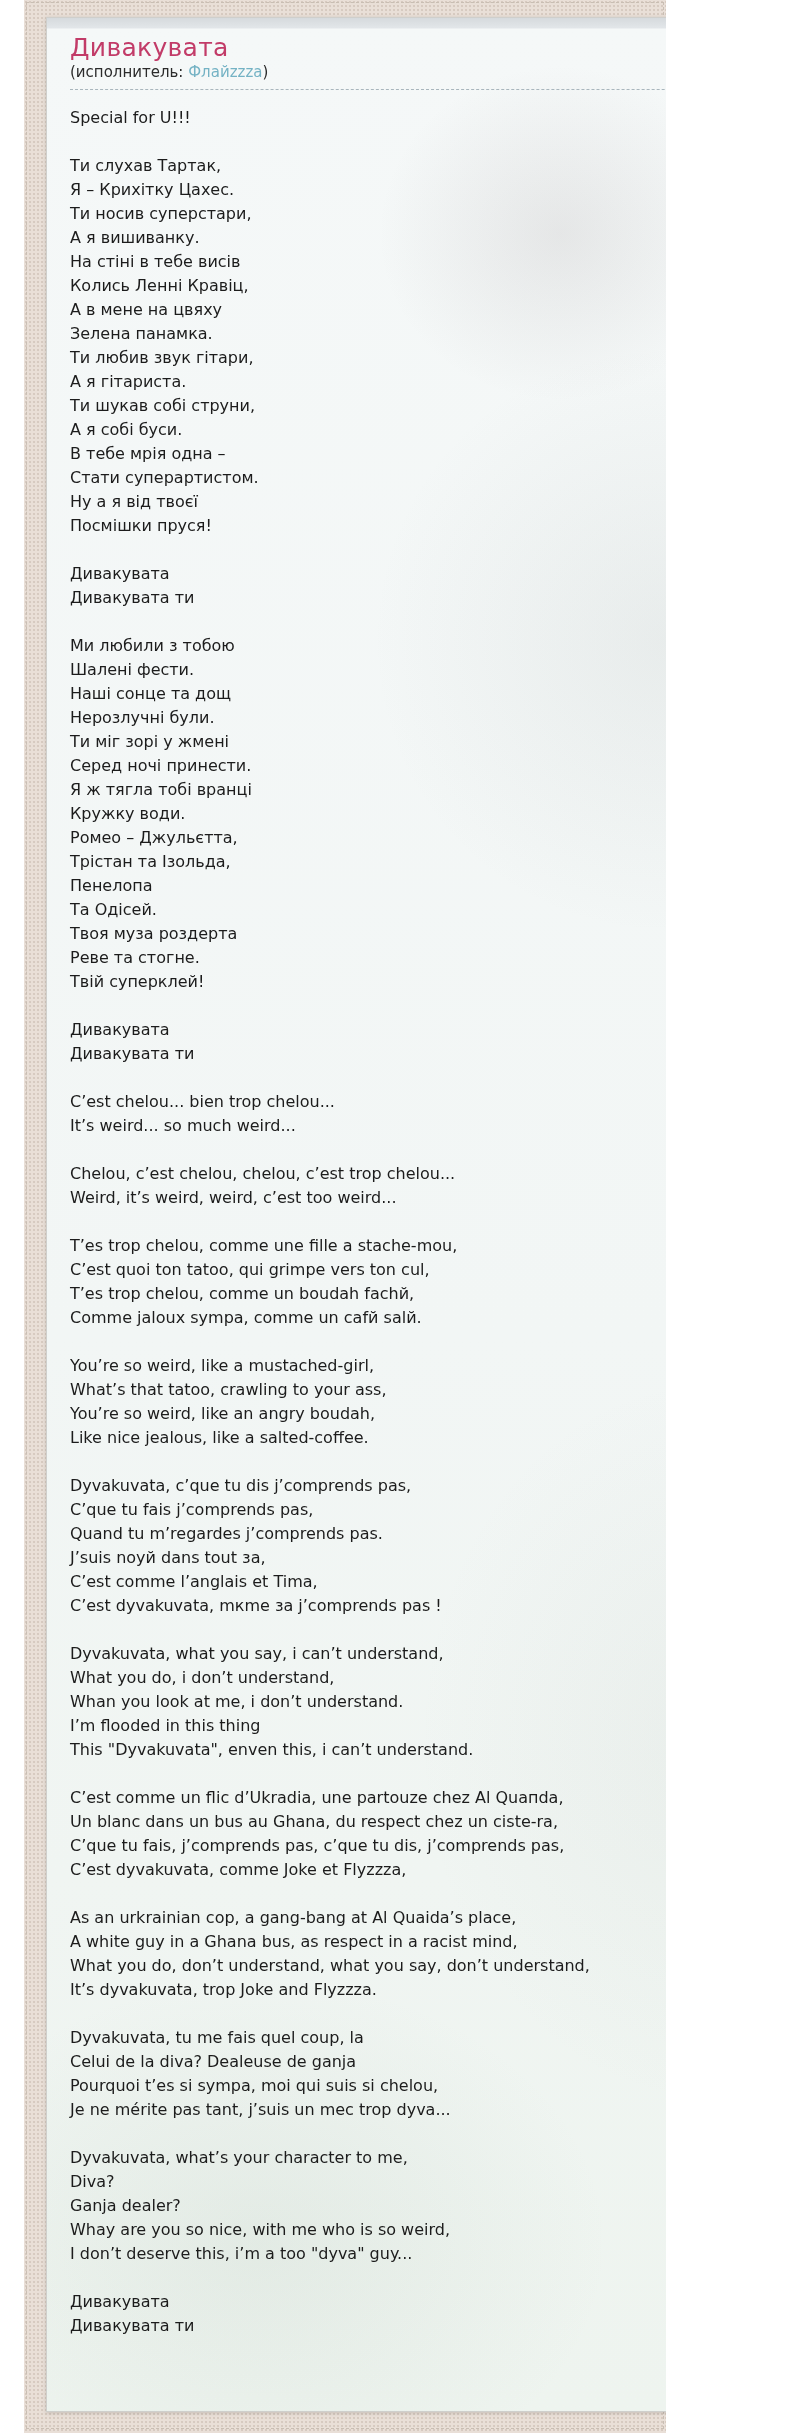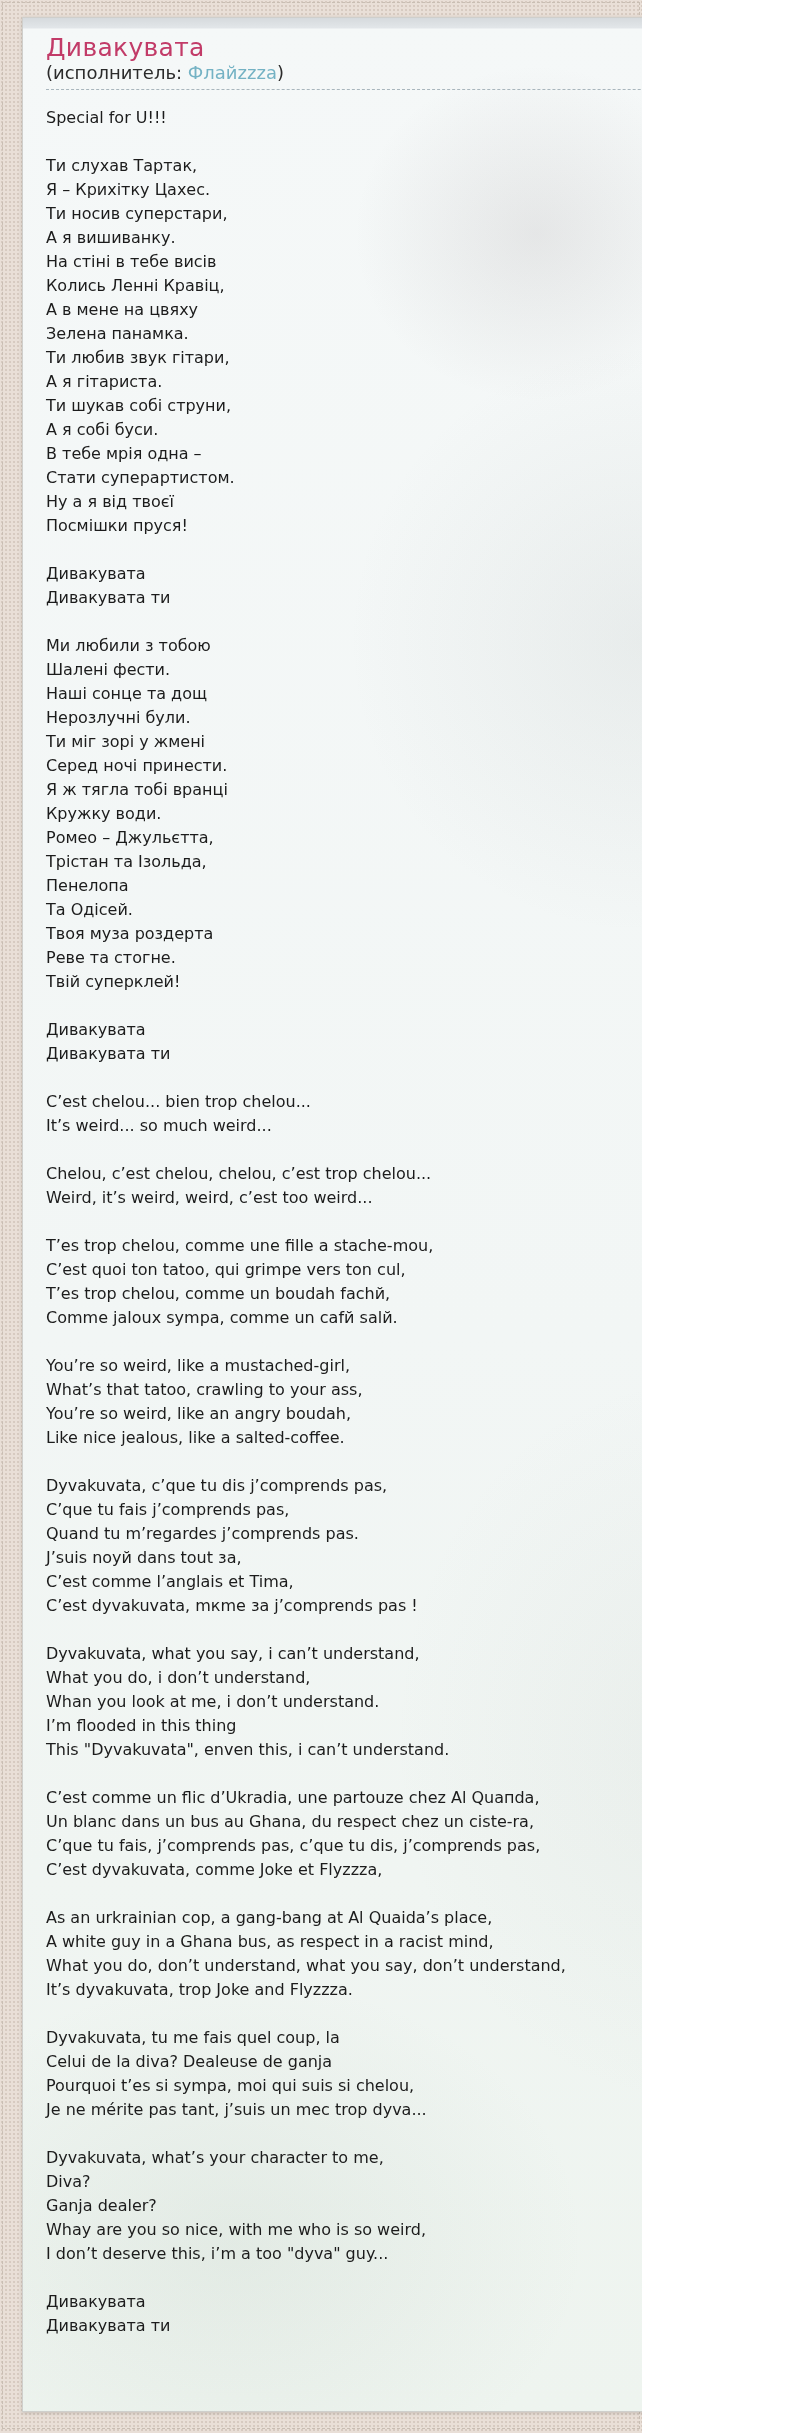--- a/index.html
+++ b/index.html
@@ -8,20 +8,21 @@
     font-family: "DejaVu Sans", "Liberation Sans", sans-serif;
   }
   .page {
     position: relative;
     width: 642px;
     height: 2433px;
     background-color: #e9dfd7;
     background-image: radial-gradient(rgba(168,148,135,0.28) 1px, transparent 1.3px);
     background-size: 4px 4px;
     overflow: hidden;
+    margin-left: 24px;
   }
   .page-frame {
     position: absolute;
     left: 2px; top: 2px; right: 2px; bottom: 4px;
     border: 1px dashed #c9beb3;
     pointer-events: none;
   }
   .card {
     position: absolute;
     left: 22px;
@@ -48,21 +49,21 @@
   }
   .song-title {
     margin: 0;
     font-size: 25px;
     line-height: 30px;
     font-weight: 400;
     color: #c23b68;
     letter-spacing: 0.3px;
   }
   .artist-line {
-    font-size: 18px;
+    font-size: 15px;
     line-height: 19px;
     color: #2b2b2b;
     padding-bottom: 7px;
     border-bottom: 1px dashed #a9b6bd;
     margin-bottom: 16px;
   }
   .artist-link {
     color: #74b2c4;
     text-decoration: none;
     cursor: pointer;

